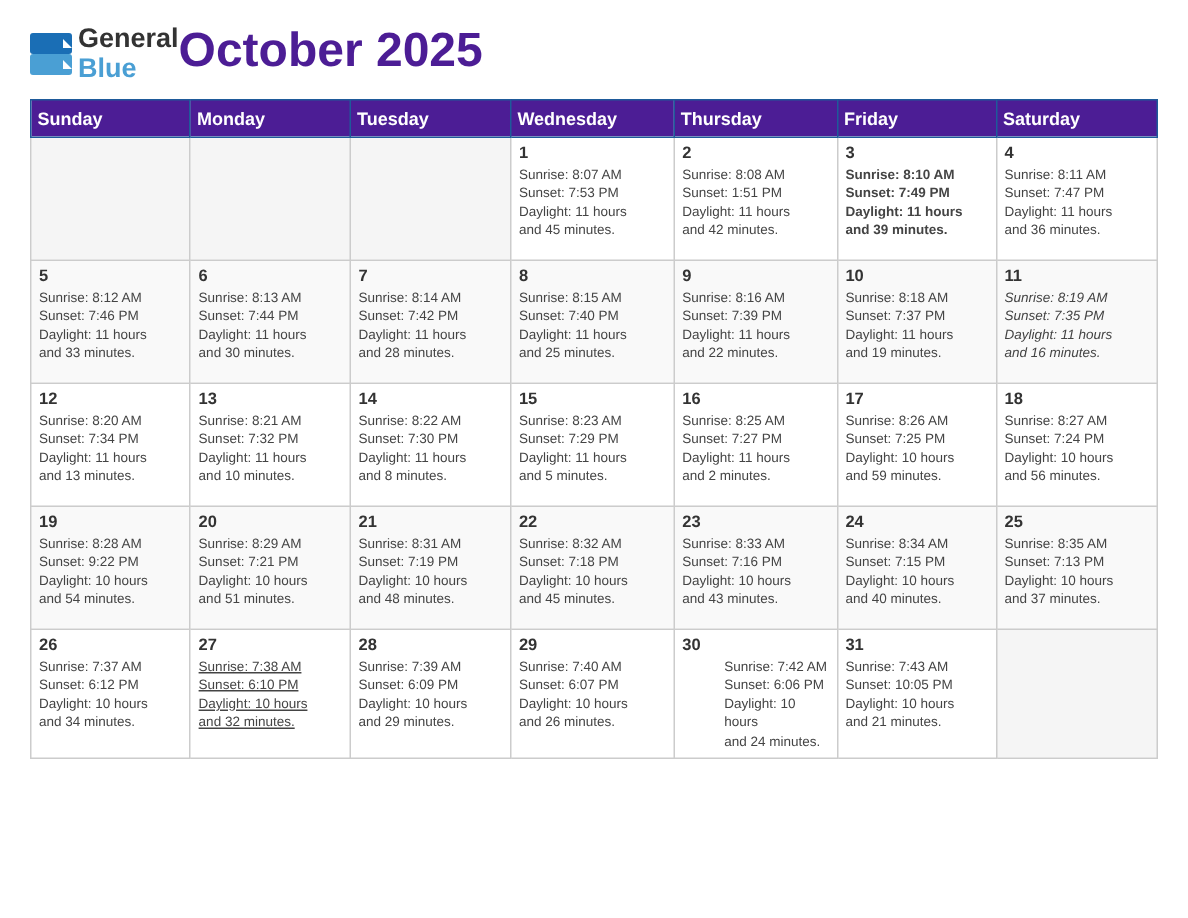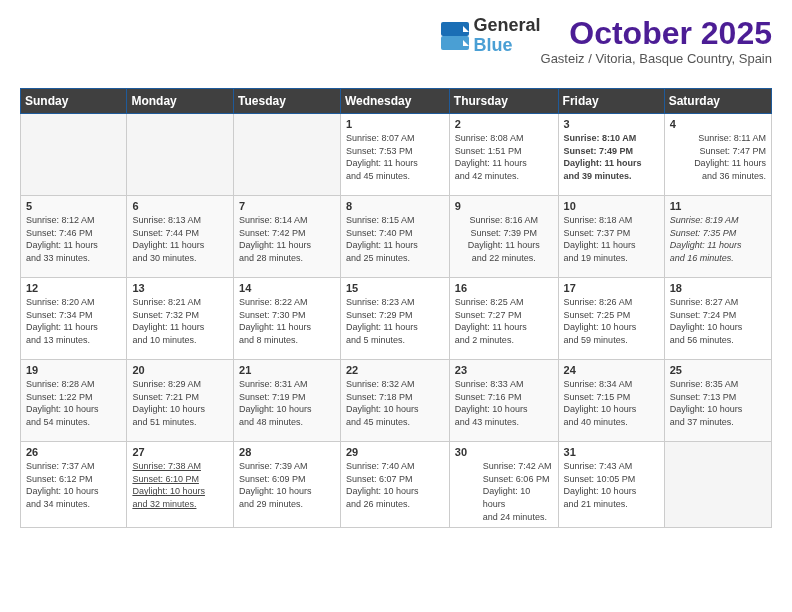--- a/index.html
+++ b/index.html
@@ -11,23 +11,23 @@
       overflow: hidden;
     }
     .page {
       width: 792px;
       height: 612px;
       padding: 16px 20px 10px 20px;
       background: #fff;
     }
     .header {
       display: flex;
-      justify-content: flex-end;
+      justify-content: flex-start;
       align-items: flex-start;
-      margin-bottom: 22px;
+      margin-bottom: 10px;
     }
     .logo {
       display: flex;
       align-items: center;
     }
     .logo-text {
       font-size: 18px;
       font-weight: bold;
       color: #333;
       line-height: 1.1;
@@ -49,21 +49,21 @@
     .location {
       font-size: 13px;
       color: #555;
     }
     .calendar {
       width: 100%;
       border-collapse: collapse;
       border: 1px solid #ccc;
     }
     .calendar th {
-      background: #404040;
+      background: #4c1d95;
       color: #fff;
       font-size: 12px;
       font-weight: bold;
       padding: 5px 4px;
       text-align: left;
       border: 1px solid #1e5a9a;
     }
     .calendar td {
       border: 1px solid #ccc;
       vertical-align: top;
@@ -103,21 +103,20 @@
         <polygon points="22,4 28,10 22,10" fill="#fff"></polygon>
         <polygon points="22,18 28,24 22,24" fill="#fff"></polygon>
       </svg>
       <div class="logo-text">
         <div>General</div>
         <div style="color:#4a9fd4;">Blue</div>
       </div>
     </div>
     <div class="title-block">
       <div class="month-title">October 2025</div>
-      <div class="location">Gasteiz / Vitoria, Basque Country, Spain</div>
     </div>
   </div>
 
   <table class="calendar">
     <thead>
       <tr>
         <th>Sunday</th>
         <th>Monday</th>
         <th>Tuesday</th>
         <th>Wednesday</th>
@@ -147,21 +146,21 @@
           </td>
           <td>
             <div class="day-number">3</div>
             <div class="day-info" style="white-space: pre-line; font-weight: bold;">Sunrise: 8:10 AM
 Sunset: 7:49 PM
 Daylight: 11 hours
 and 39 minutes.</div>
           </td>
           <td>
             <div class="day-number">4</div>
-            <div class="day-info" style="white-space: pre-line; text-align: right;">Sunrise: 8:11 AM
+            <div class="day-info" style="white-space: pre-line;">Sunrise: 8:11 AM
 Sunset: 7:47 PM
 Daylight: 11 hours
 and 36 minutes.</div>
           </td>
         </tr>
         <tr>
           <td>
             <div class="day-number">5</div>
             <div class="day-info" style="white-space: pre-line;">Sunrise: 8:12 AM
 Sunset: 7:46 PM
@@ -184,21 +183,21 @@
           </td>
           <td>
             <div class="day-number">8</div>
             <div class="day-info" style="white-space: pre-line;">Sunrise: 8:15 AM
 Sunset: 7:40 PM
 Daylight: 11 hours
 and 25 minutes.</div>
           </td>
           <td>
             <div class="day-number">9</div>
-            <div class="day-info" style="white-space: pre-line; text-align: center;">Sunrise: 8:16 AM
+            <div class="day-info" style="white-space: pre-line;">Sunrise: 8:16 AM
 Sunset: 7:39 PM
 Daylight: 11 hours
 and 22 minutes.</div>
           </td>
           <td>
             <div class="day-number">10</div>
             <div class="day-info" style="white-space: pre-line;">Sunrise: 8:18 AM
 Sunset: 7:37 PM
 Daylight: 11 hours
 and 19 minutes.</div>
@@ -259,21 +258,21 @@
             <div class="day-info" style="white-space: pre-line;">Sunrise: 8:27 AM
 Sunset: 7:24 PM
 Daylight: 10 hours
 and 56 minutes.</div>
           </td>
         </tr>
         <tr>
           <td>
             <div class="day-number">19</div>
             <div class="day-info" style="white-space: pre-line;">Sunrise: 8:28 AM
-Sunset: 1:22 PM
+Sunset: 9:22 PM
 Daylight: 10 hours
 and 54 minutes.</div>
           </td>
           <td>
             <div class="day-number">20</div>
             <div class="day-info" style="white-space: pre-line;">Sunrise: 8:29 AM
 Sunset: 7:21 PM
 Daylight: 10 hours
 and 51 minutes.</div>
           </td>

